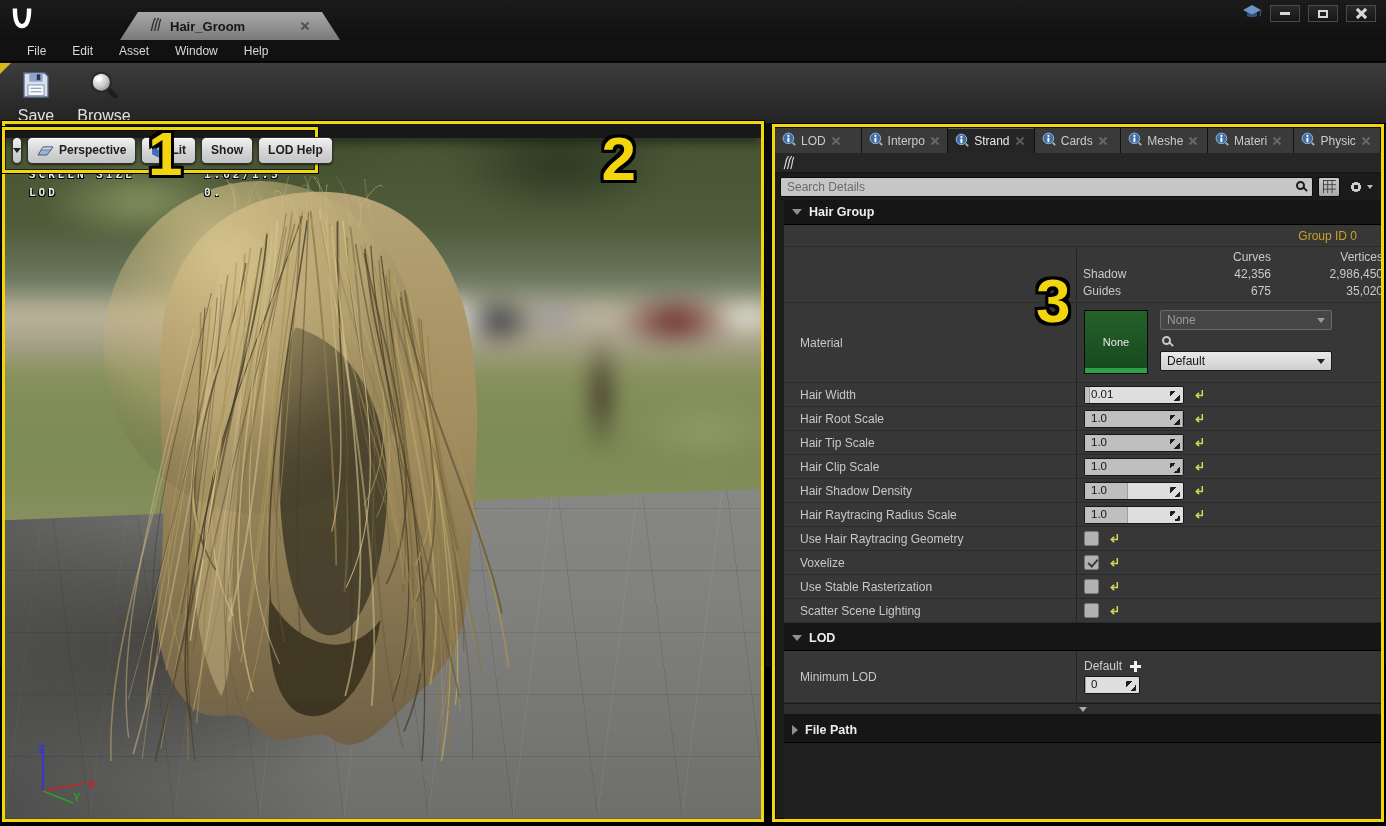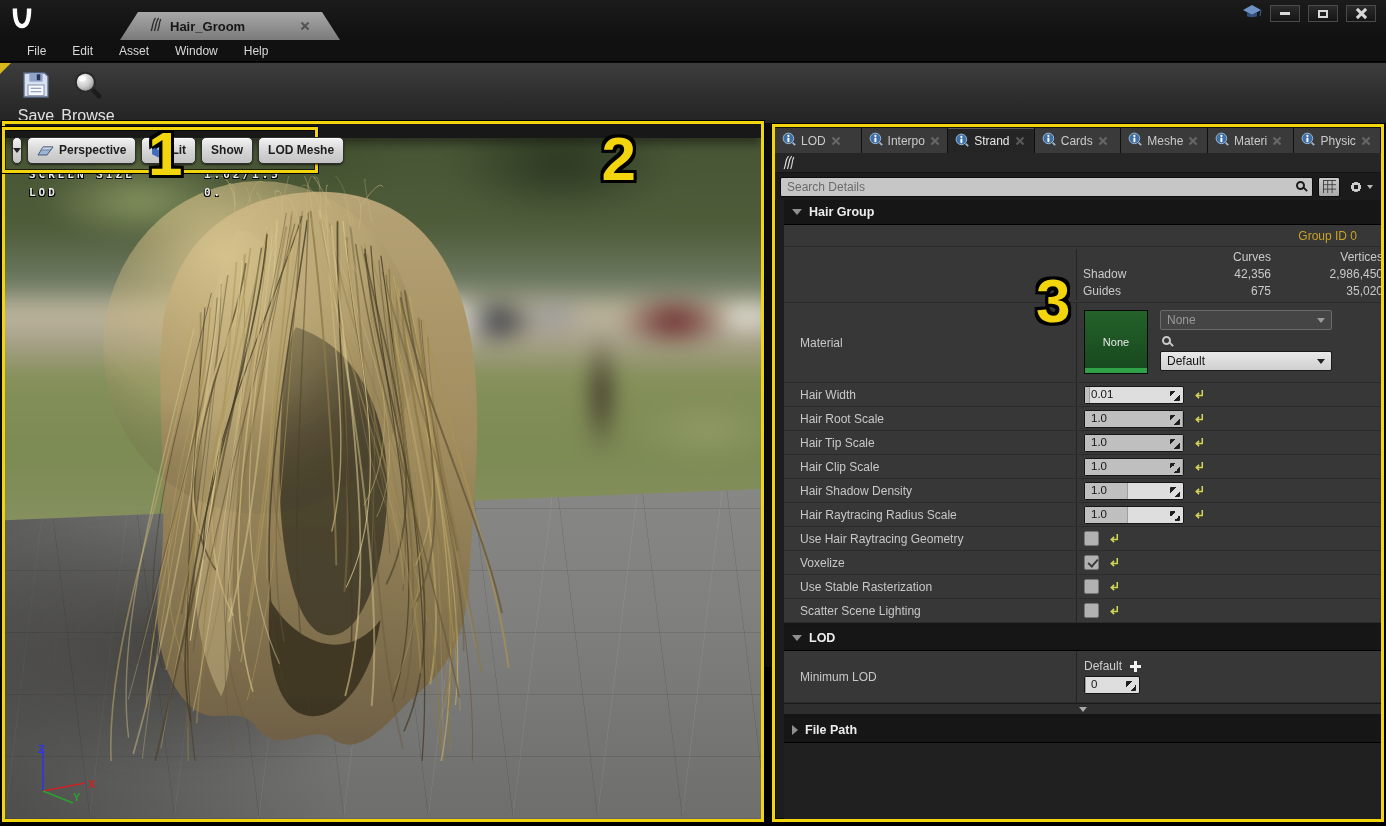--- a/index.html
+++ b/index.html
@@ -33,21 +33,21 @@
     display:flex; align-items:center; padding-left:14px; border-bottom:1px solid #000; }
   .menu-item { padding:0 13px; color:#d9d9d9; font-size:12px; cursor:default; }
 
   
   .toolbar { position:absolute; left:0; top:63px; width:100%; height:62px;
     background:linear-gradient(180deg,#3d3d3d,#2a2a2a 70%,#242424); border-bottom:2px solid #0a0a0a; }
   .tb-wedge { position:absolute; left:0; top:0; width:0; height:0;
     border-top:11px solid #d8b71b; border-right:11px solid transparent; }
   .tb-btn { position:absolute; top:6px; width:56px; text-align:center; color:#e0e0e0; font-size:16px; cursor:pointer; }
   .tb-btn .tb-ic { display:block; margin:0 auto 2px; }
-  .tb-save { left:8px; } .tb-browse { left:60px; }
+  .tb-save { left:8px; } .tb-browse { left:76px; }
 
   
   .digit { position:absolute; z-index:60; font-size:62px; font-weight:bold; color:#f2d50c; line-height:1;
     text-shadow:-3px -3px 0 #000,3px -3px 0 #000,-3px 3px 0 #000,3px 3px 0 #000,0 -3px 0 #000,0 3px 0 #000,-3px 0 0 #000,3px 0 0 #000; }
   .d1 { left:148px; top:60px; } .d2 { right:125px; top:4px; } .d3 { left:252px; top:70px; }
   .abox { border:3px solid #f2d50c; box-shadow:0 0 0 1px #000, inset 0 0 0 1px rgba(0,0,0,.65); }
 
   
   .viewport { position:absolute; left:2px; top:121px; width:762px; height:701px; z-index:10; background:#222; }
   .vp-canvas { position:absolute; inset:0; overflow:hidden; }
@@ -446,21 +446,21 @@
             <polygon points="7,0.5 13,3.5 7,6.5 1,3.5" fill="#9cc0f0"></polygon>
             <polygon points="1,3.5 7,6.5 7,13.5 1,10.5" fill="#3f6cc0"></polygon>
             <polygon points="13,3.5 7,6.5 7,13.5 13,10.5" fill="#2a4d93"></polygon>
           </svg>
         <span>Lit</span>
       </div>
       <div class="vbtn">
           <span>Show</span>
         </div>
       <div class="vbtn">
-          <span>LOD Meshe</span>
+          <span>LOD Help</span>
         </div>
     </div>
 
     <div class="digit d2">2</div>
   </div>
 
   <div class="details abox">
     <div class="tabbar">
       <div class="dtab">
           <span class="info-ic"><svg width="14" height="14" viewBox="0 0 14 14">

